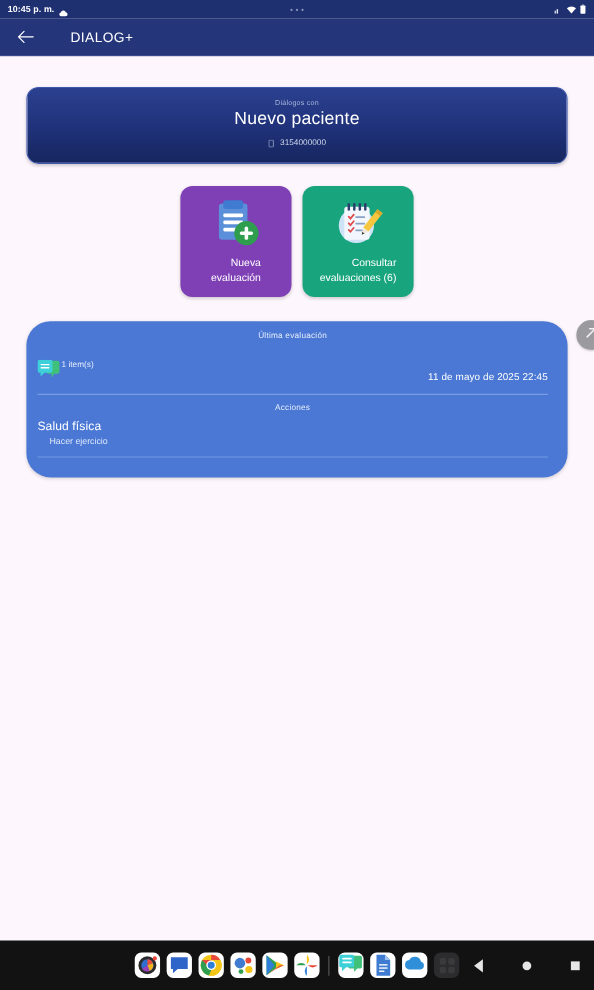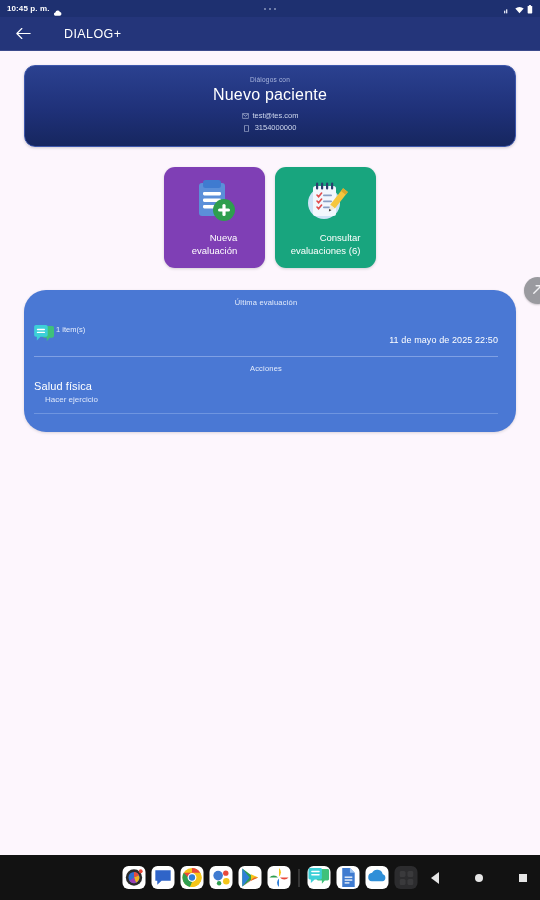--- a/index.html
+++ b/index.html
@@ -76,20 +76,21 @@
     letter-spacing: .4px;
     font-weight: 400;
   }
 
   
   .content {
     flex: 1 1 auto;
     position: relative;
     background: #fdf6fd;
     padding: 14px 24px 0 24px;
+    margin-top: 14px;
   }
 
   
   .patient-card {
     background: linear-gradient(180deg,#2b4190 0%, #1f3179 55%, #16265f 100%);
     border-radius: 11px;
     border: 1px solid #3e57ab;
     padding: 10px 10px 12px 10px;
     text-align: center;
     box-shadow: 0 1px 3px rgba(0,0,0,.18);
@@ -326,29 +327,20 @@
       </svg>
     </span>
     <span class="appbar-title">DIALOG+</span>
   </div>
 
   <div class="content">
 
     <div class="patient-card">
       <div class="patient-eyebrow">Diálogos con</div>
       <div class="patient-name">Nuevo paciente</div>
-      <div class="patient-line">
-        <span class="mini-ico">
-          <svg width="7" height="6" viewBox="0 0 12 9">
-            <rect x="0.5" y="0.5" width="11" height="8" rx="1" fill="none" stroke="#cfd8ee" stroke-width="1"></rect>
-            <path d="M0.8 1 L6 5 L11.2 1" fill="none" stroke="#cfd8ee" stroke-width="1"></path>
-          </svg>
-        </span>
-        <span>test@tes.com</span>
-      </div>
       <div class="patient-line">
         <span class="mini-ico">
           <svg width="5" height="7" viewBox="0 0 8 12">
             <rect x="0.5" y="0.5" width="7" height="11" rx="1.2" fill="none" stroke="#cfd8ee" stroke-width="1"></rect>
           </svg>
         </span>
         <span>3154000000</span>
       </div>
     </div>
 
@@ -417,21 +409,21 @@
               <path d="M11 1 h9 a2 2 0 0 1 2 2 v9 a2 2 0 0 1 -2 2 h-3 l-3 4 v-4 h-3 a2 2 0 0 1 -2 -2 v-9 a2 2 0 0 1 2 -2 z" fill="#3fc17a"></path>
               <path d="M2 0 h11 a2 2 0 0 1 2 2 v9 a2 2 0 0 1 -2 2 h-6 l-4 4 v-4 h-1 a2 2 0 0 1 -2 -2 v-9 a2 2 0 0 1 2 -2 z" fill="#3dd0d8"></path>
               <g fill="#ffffff">
                 <rect x="3" y="4.2" width="9" height="1.5" rx="0.7"></rect>
                 <rect x="3" y="7.4" width="9" height="1.5" rx="0.7"></rect>
               </g>
             </svg>
           </span>
           <span class="eval-items">1 item(s)</span>
         </div>
-        <div class="eval-date">11 de mayo de 2025 22:50</div>
+        <div class="eval-date">11 de mayo de 2025 22:45</div>
       </div>
 
       <div class="eval-divider"></div>
 
       <div class="acciones-title">Acciones</div>
 
       <div class="action-group">
         <div class="action-name">Salud física</div>
         <div class="action-item">Hacer ejercicio</div>
         <div class="action-underline"></div>

